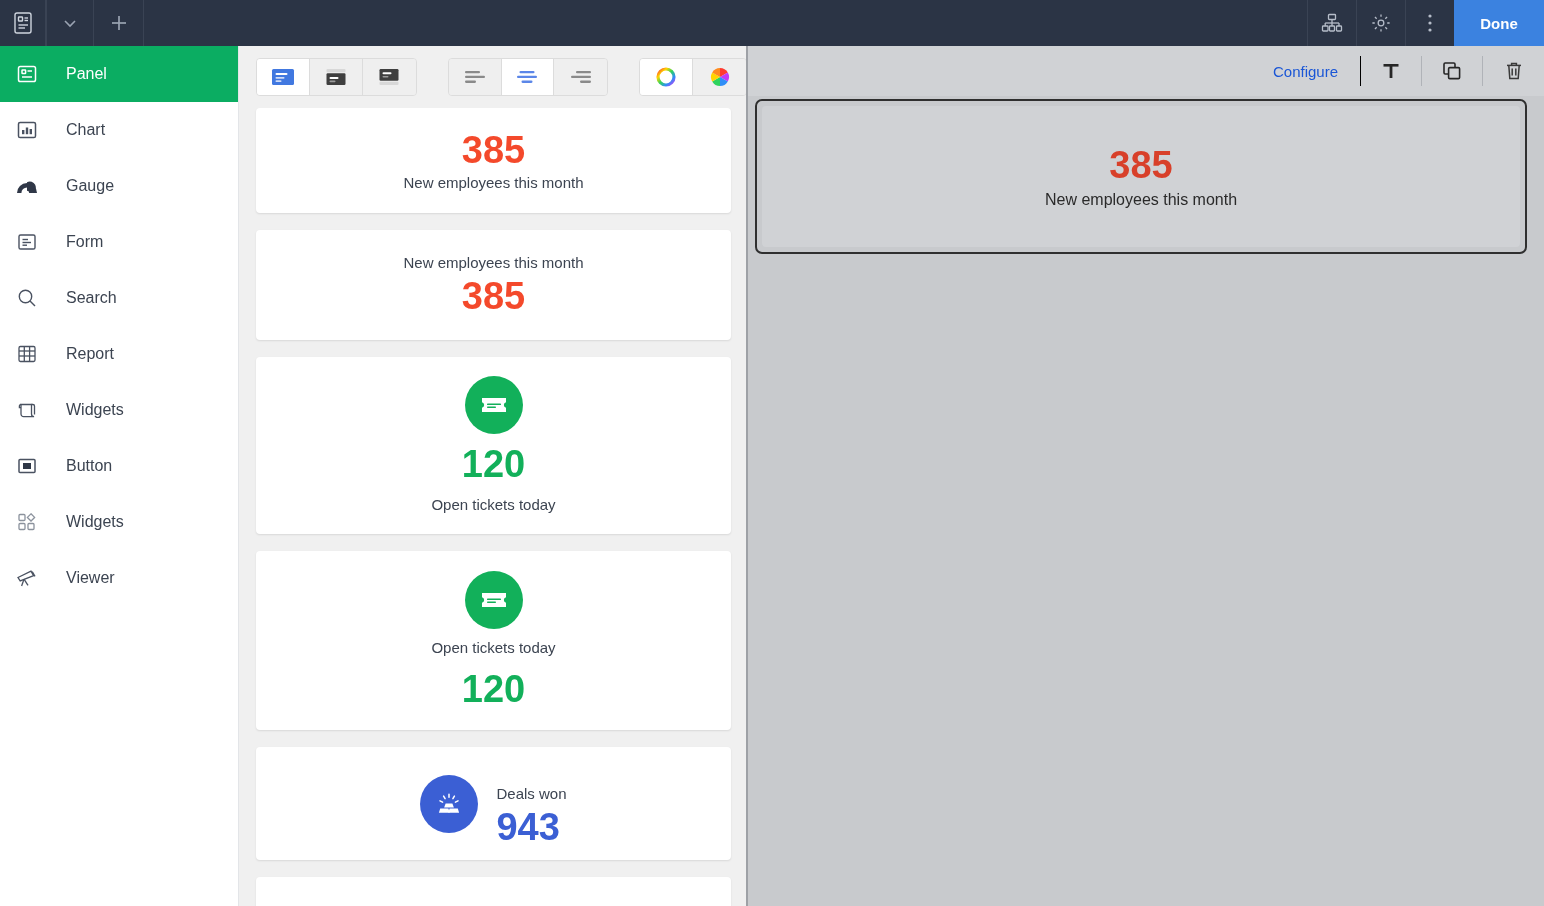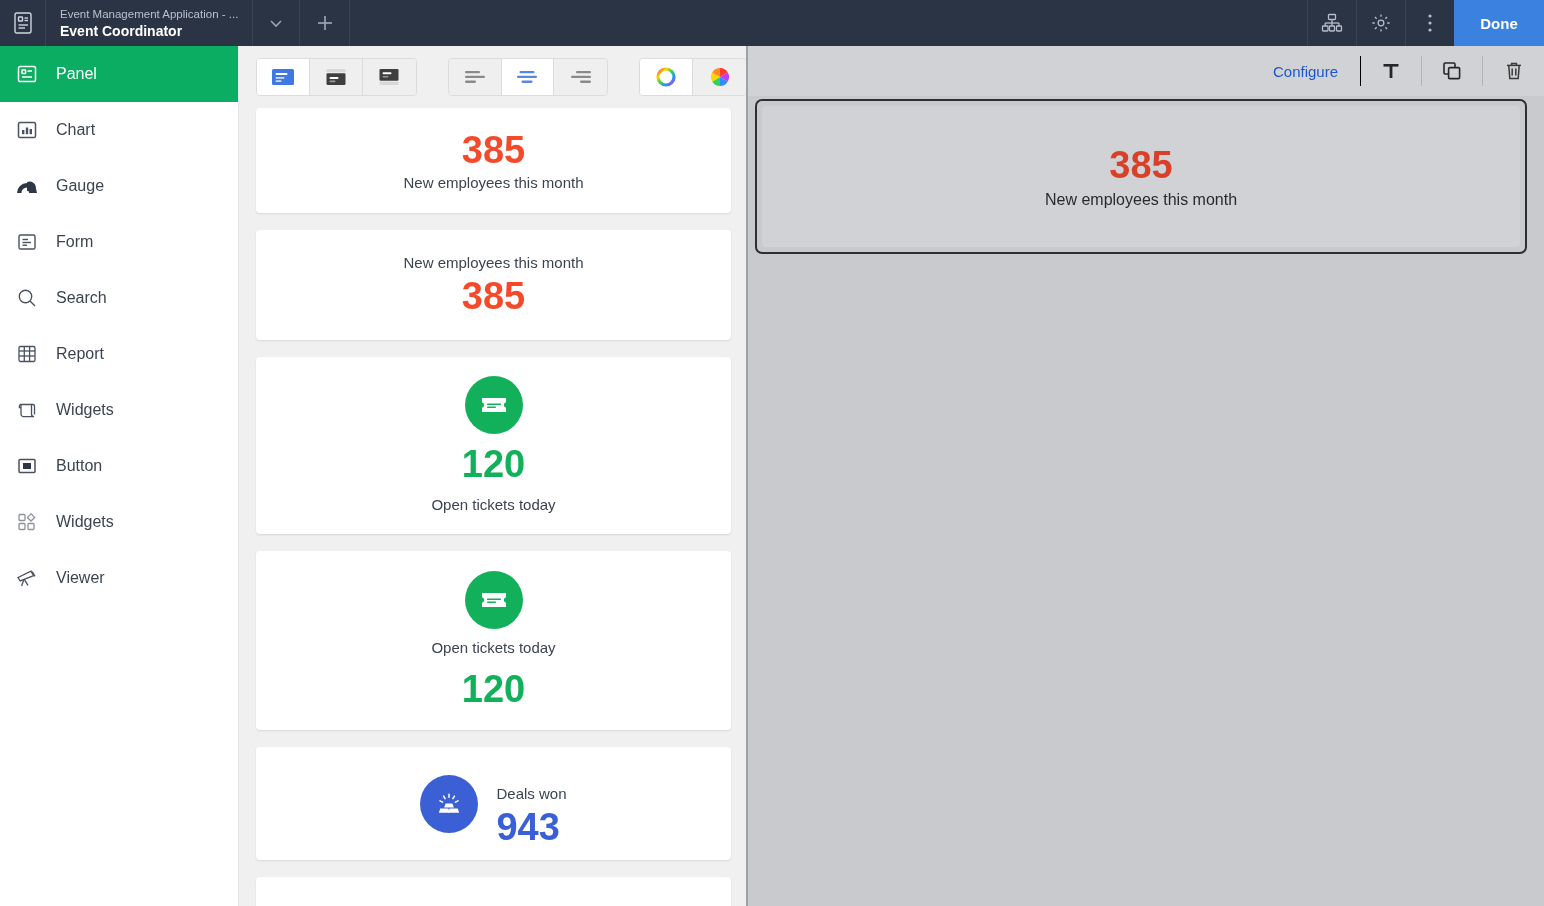--- a/index.html
+++ b/index.html
@@ -48,21 +48,21 @@
 
   
   .sidebar {
     position: absolute; top: 46px; left: 0;
     width: 239px; height: 860px;
     background: #ffffff;
     border-right: 1px solid #e3e5e8;
   }
   .side-item {
     height: 56px; display: flex; align-items: center;
-    padding-left: 14px; gap: 16px;
+    padding-left: 14px; gap: 26px;
     color: #3c4451; font-size: 16px;
   }
   .side-item.active { background: #0bad62; color: #ffffff; }
   .side-ico {
     width: 26px; height: 26px; display: flex;
     align-items: center; justify-content: center; flex: 0 0 26px;
   }
   .side-label { line-height: 1; }
 
   
@@ -163,24 +163,20 @@
     <svg width="22" height="24" viewBox="0 0 22 24" fill="none" stroke="#cfd5de" stroke-width="1.4">
       <rect x="3" y="2" width="16" height="20" rx="2"></rect>
       <rect x="6.5" y="6" width="4" height="4" rx="0.6"></rect>
       <line x1="12.5" y1="7" x2="16" y2="7"></line>
         <line x1="12.5" y1="9.5" x2="16" y2="9.5"></line>
       <line x1="6.5" y1="14" x2="16" y2="14"></line>
         <line x1="6.5" y1="17" x2="13" y2="17"></line>
     </svg>
   </div>
 
-  <div class="tb-tab">
-    <span class="tb-tab-sub">Event Management Application - ...</span>
-    <span class="tb-tab-title">Event Coordinator</span>
-  </div>
 
   <div class="tb-chev">
     <svg width="20" height="20" viewBox="0 0 20 20" fill="none" stroke="#9aa3b2" stroke-width="1.6">
       <polyline points="5,8 10,13 15,8"></polyline>
     </svg>
   </div>
 
   <div class="tb-plus">
     <svg width="22" height="22" viewBox="0 0 22 22" stroke="#9aa3b2" stroke-width="1.7">
       <line x1="11" y1="4" x2="11" y2="18"></line>

